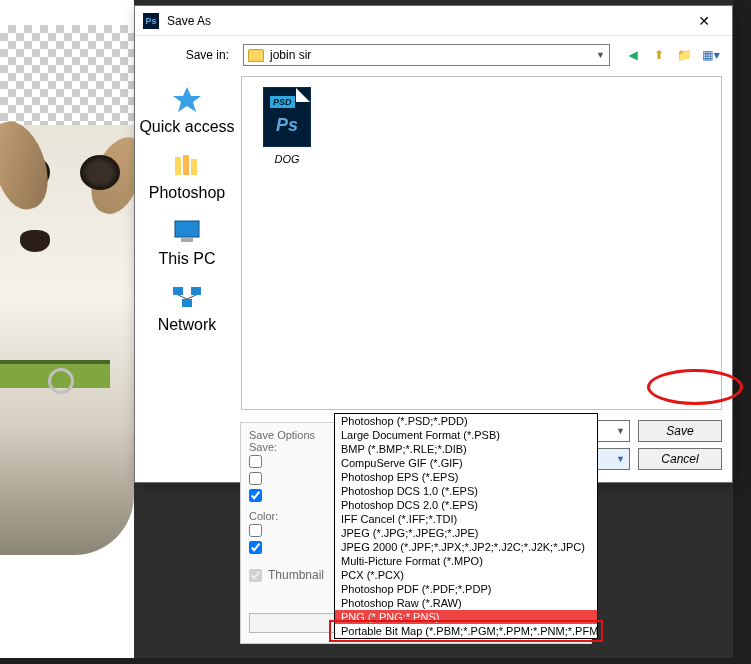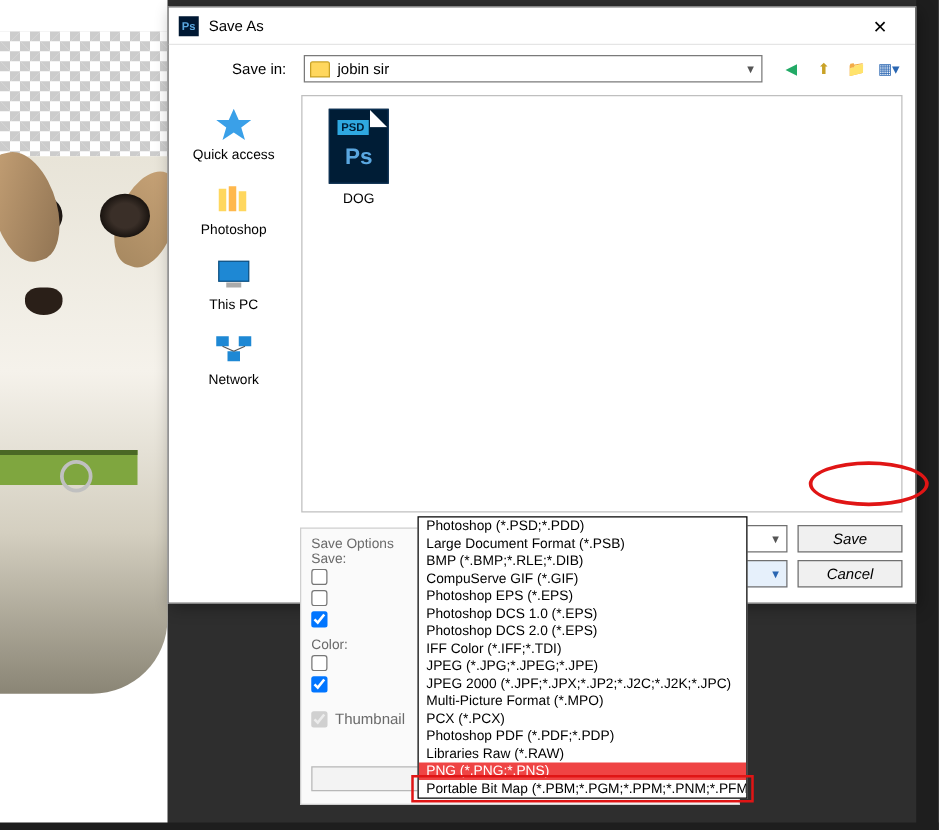--- a/index.html
+++ b/index.html
@@ -76,30 +76,30 @@
 .nav-icons { display:flex; gap:8px; padding-left:8px;}
 .nav-ico { width:18px; height:18px; display:flex; align-items:center; justify-content:center; font-size:12px;}
 
 
 .body { display:flex; height: calc(100% - 30px - 40px); }
 .places {
   width:104px; border-right:0; padding:10px 4px; display:flex; flex-direction:column; gap:14px; align-items:center;
 }
 .place { display:flex; flex-direction:column; align-items:center; gap:4px; width:100%;}
 .place-icon { width:36px; height:30px; display:flex; align-items:center; justify-content:center;}
-.place-label { font-size:11px; color:#000; text-align:center;}
+.place-label { font-size:16px; color:#000; text-align:center;}
 
 .star-ico svg, .desk-ico svg, .lib-ico svg, .pc-ico svg, .net-ico svg { width:32px; height:28px; }
 
 .file-area {
   flex:1; display:flex; flex-direction:column;
 }
 .file-list {
   flex:1; border:1px solid #bfbfbf; margin:2px 10px 6px 2px; background:#fff; padding:10px;
-  display:flex; align-items:flex-start;
+  display:flex; align-items:flex-start;font-style:italic;
 }
 .file-item { display:flex; flex-direction:column; align-items:center; width:70px;}
 .psd-thumb {
   width:48px; height:60px; background:#001d36; position:relative; border:1px solid #0a2f52;
 }
 .psd-thumb::before{content:"";position:absolute;right:0;top:0;width:14px;height:14px;background:#fff;clip-path:polygon(0 0,100% 100%,0 100%);}
 .psd-band{position:absolute;top:8px;left:6px;background:#2fa8e0;color:#001d36;font-size:9px;font-weight:700;padding:1px 3px;}
 .psd-ps{position:absolute;bottom:10px;left:0;width:100%;text-align:center;color:#5aa7e0;font-size:18px;font-weight:700;}
 .file-name{margin-top:6px;font-size:11px;}
 
@@ -293,25 +293,25 @@
 </div>
 
 <div class="dropdown" id="dd">
     <div class="ddrow">Photoshop (*.PSD;*.PDD)</div>
     <div class="ddrow">Large Document Format (*.PSB)</div>
     <div class="ddrow">BMP (*.BMP;*.RLE;*.DIB)</div>
     <div class="ddrow">CompuServe GIF (*.GIF)</div>
     <div class="ddrow">Photoshop EPS (*.EPS)</div>
     <div class="ddrow">Photoshop DCS 1.0 (*.EPS)</div>
     <div class="ddrow">Photoshop DCS 2.0 (*.EPS)</div>
-    <div class="ddrow">IFF Color (*.IFF;*.TDI)</div>
+    <div class="ddrow">IFF Cancel (*.IFF;*.TDI)</div>
     <div class="ddrow">JPEG (*.JPG;*.JPEG;*.JPE)</div>
     <div class="ddrow">JPEG 2000 (*.JPF;*.JPX;*.JP2;*.J2C;*.J2K;*.JPC)</div>
     <div class="ddrow">Multi-Picture Format (*.MPO)</div>
     <div class="ddrow">PCX (*.PCX)</div>
     <div class="ddrow">Photoshop PDF (*.PDF;*.PDP)</div>
-    <div class="ddrow">Libraries Raw (*.RAW)</div>
+    <div class="ddrow">Photoshop Raw (*.RAW)</div>
     <div class="ddrow sel">PNG (*.PNG;*.PNS)</div>
     <div class="ddrow">Portable Bit Map (*.PBM;*.PGM;*.PPM;*.PNM;*.PFM;*.PAM)</div>
   </div>
 
 <div class="save-circle"></div>
 <div class="dd-red-box"></div>
 
 </body></html>

